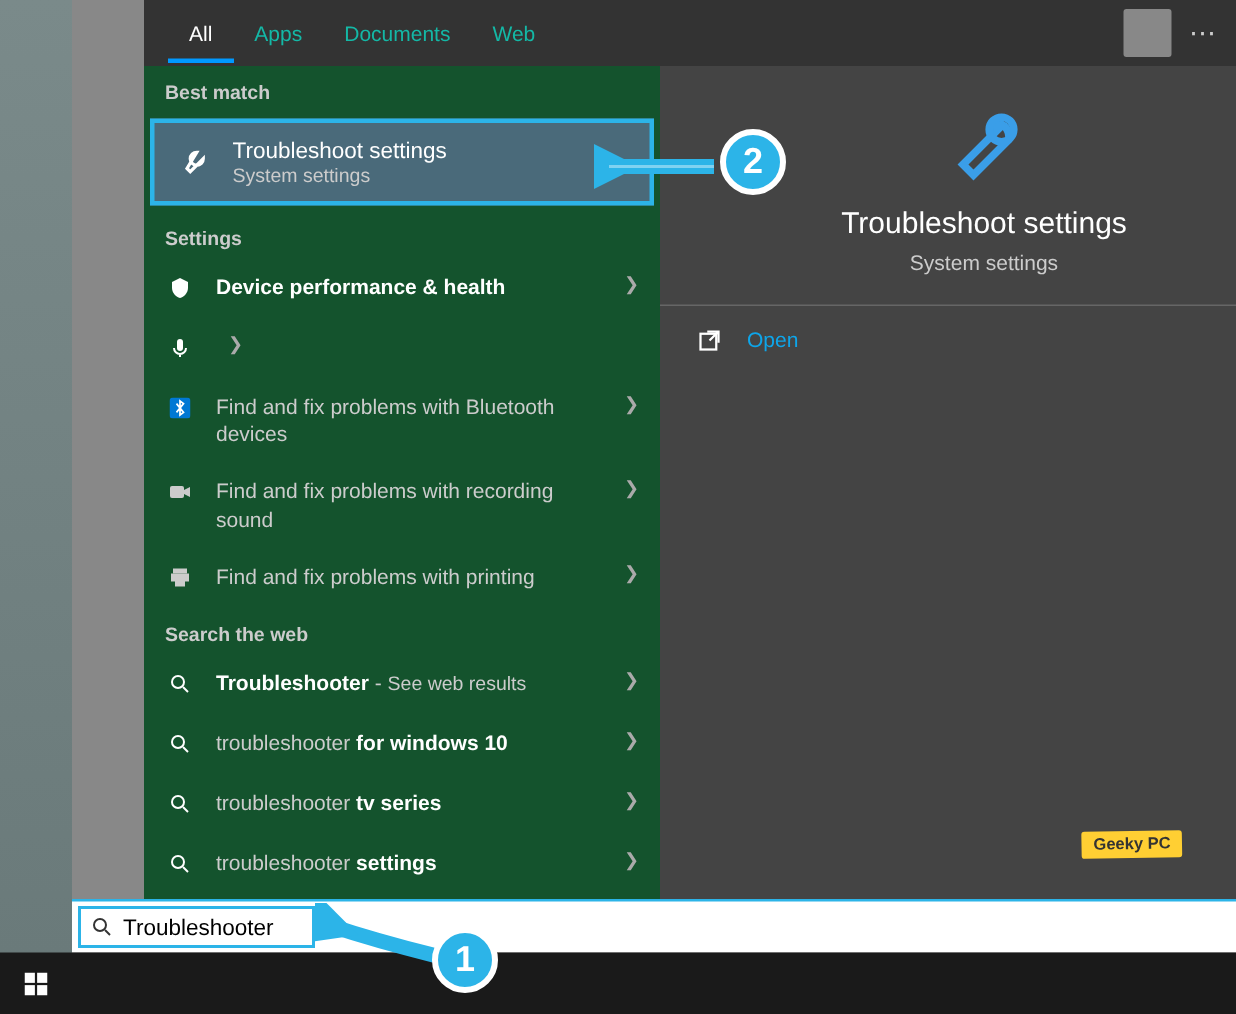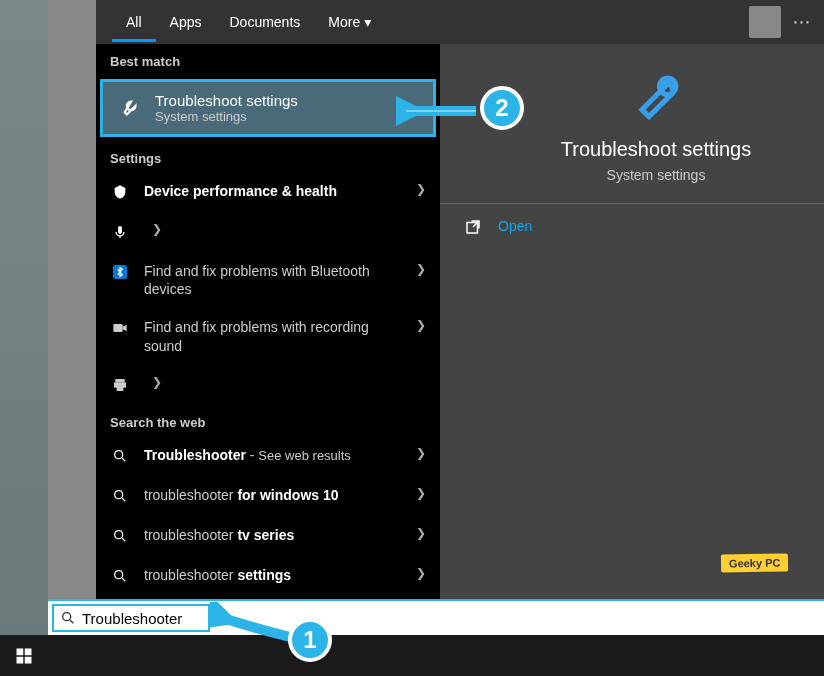--- a/index.html
+++ b/index.html
@@ -23,37 +23,37 @@
       margin-left: 48px;
     }
     .tabs {
       display: flex;
       align-items: center;
       height: 44px;
       padding: 0 16px;
       background: #333;
     }
     .tab {
-      color: #ffffff;
+      color: #14b8a6;
       font-size: 14px;
       padding: 12px 14px;
       cursor: pointer;
     }
     .tab.active {
       color: #fff;
       border-bottom: 3px solid #0099ff;
       padding-bottom: 9px;
     }
     .tab-more { display: flex; align-items: center; gap: 4px; }
     .tab-spacer { flex: 1; }
     .avatar-box { width: 32px; height: 32px; background: #888; border-radius: 2px; margin-right: 12px; }
     .dots { color: #ccc; font-size: 18px; margin-right: 16px; cursor: pointer; }
     .close-x { color: #ccc; font-size: 16px; cursor: pointer; padding: 4px 8px; }
     .content { display: flex; flex: 1; overflow: hidden; }
-    .left-pane { width: 344px; background: #000000; overflow-y: auto; }
+    .left-pane { width: 344px; background: #14532d; overflow-y: auto; }
     .section-header {
       color: #ccc;
       font-size: 13px;
       font-weight: 600;
       padding: 10px 14px 6px;
     }
     .best-match-item {
       display: flex;
       align-items: center;
       background: #4a6a7a;
@@ -166,24 +166,21 @@
 </head>
 <body>
 
 <div class="desktop-edge"></div>
 
 <div class="search-panel">
   <div class="tabs">
     <div class="tab active">All</div>
     <div class="tab">Apps</div>
     <div class="tab">Documents</div>
-    <div class="tab tab-more">
-      <span>More</span>
-      <span>▾</span>
-    </div>
+    <div class="tab">Web</div>
     <div class="tab-spacer"></div>
     <div class="avatar-box"></div>
     <div class="dots">⋯</div>
     <div class="close-x">✕</div>
   </div>
 
   <div class="content">
     <div class="left-pane">
       <div class="section-header">Best match</div>
       <div class="best-match-item">
@@ -243,20 +240,21 @@
       </div>
 
       <div class="list-item">
         <div class="li-icon">
           <svg width="16" height="16" viewBox="0 0 24 24" fill="#ccc">
               <rect x="5" y="3" width="14" height="5"></rect>
               <rect x="3" y="8" width="18" height="8"></rect>
               <rect x="7" y="14" width="10" height="7"></rect>
             </svg>
         </div>
+        <div class="li-text"><span class="normal">Find and fix problems with printing</span></div>
         <div class="chevron">❯</div>
       </div>
 
       <div class="section-header">Search the web</div>
 
       <div class="list-item">
         <div class="li-icon">
           <svg width="16" height="16" viewBox="0 0 24 24" fill="none" stroke="#fff" stroke-width="2">
               <circle cx="10" cy="10" r="6"></circle>
               <path d="M15 15 l5 5"></path>

